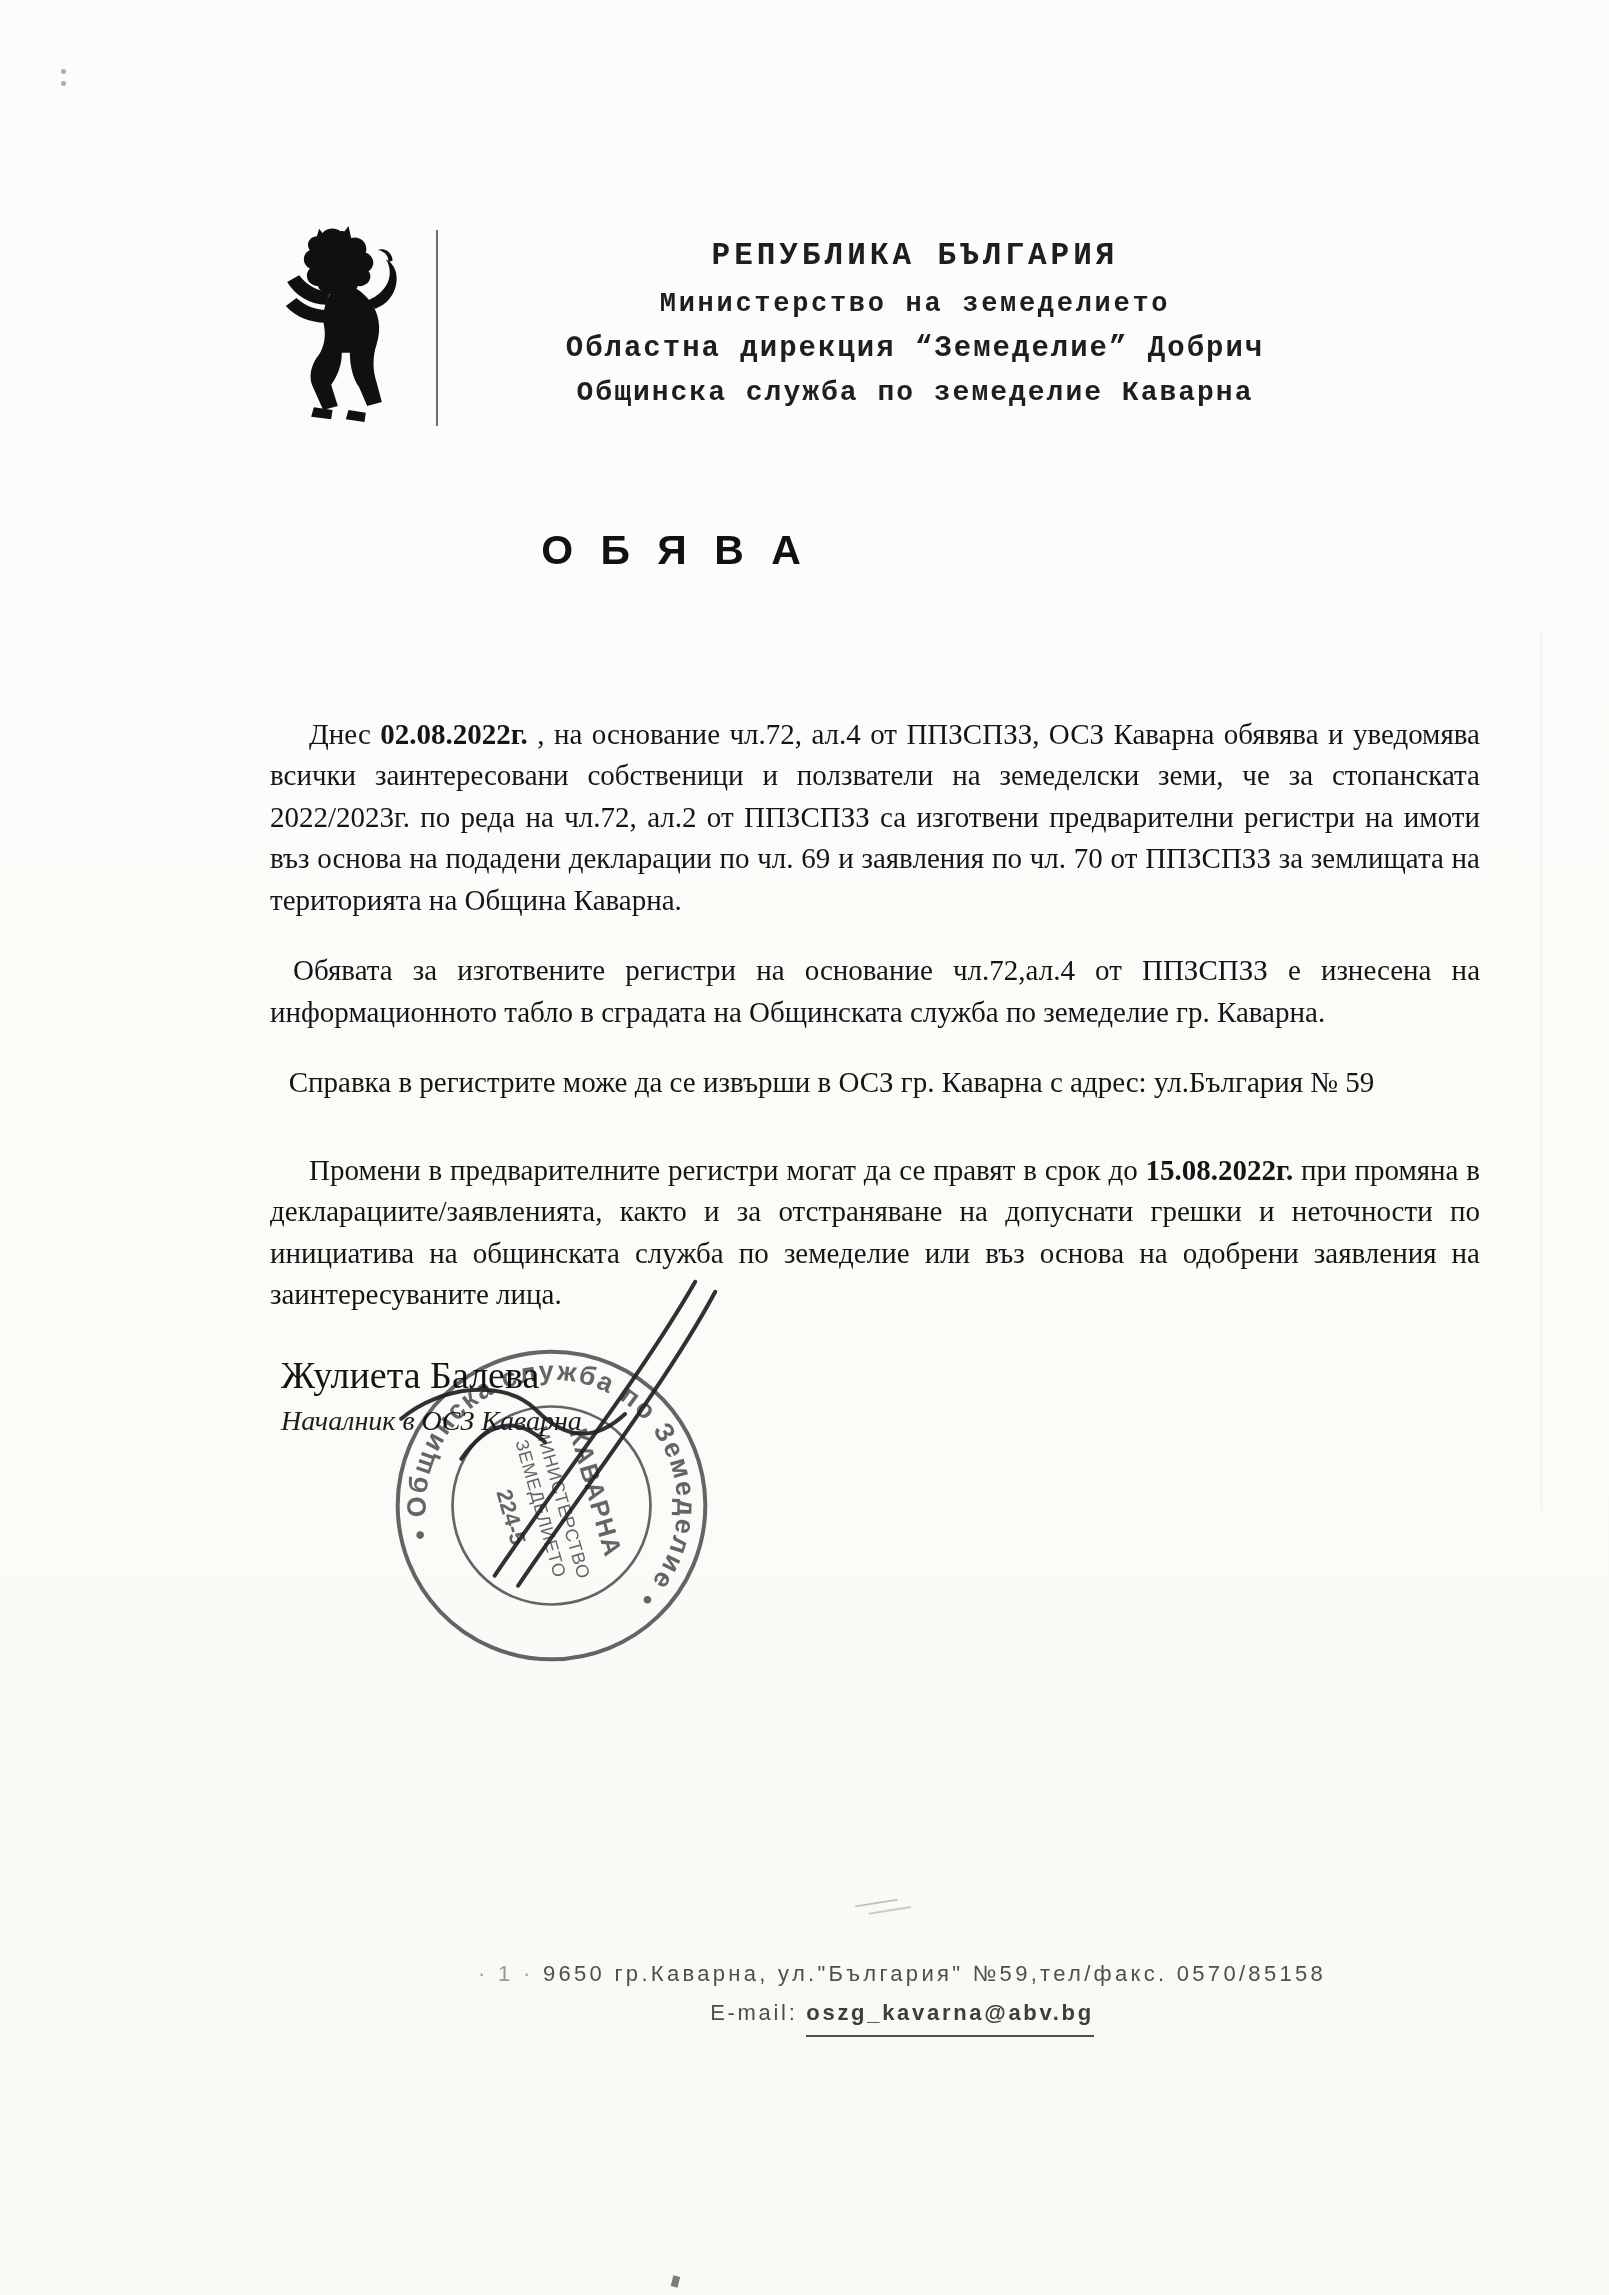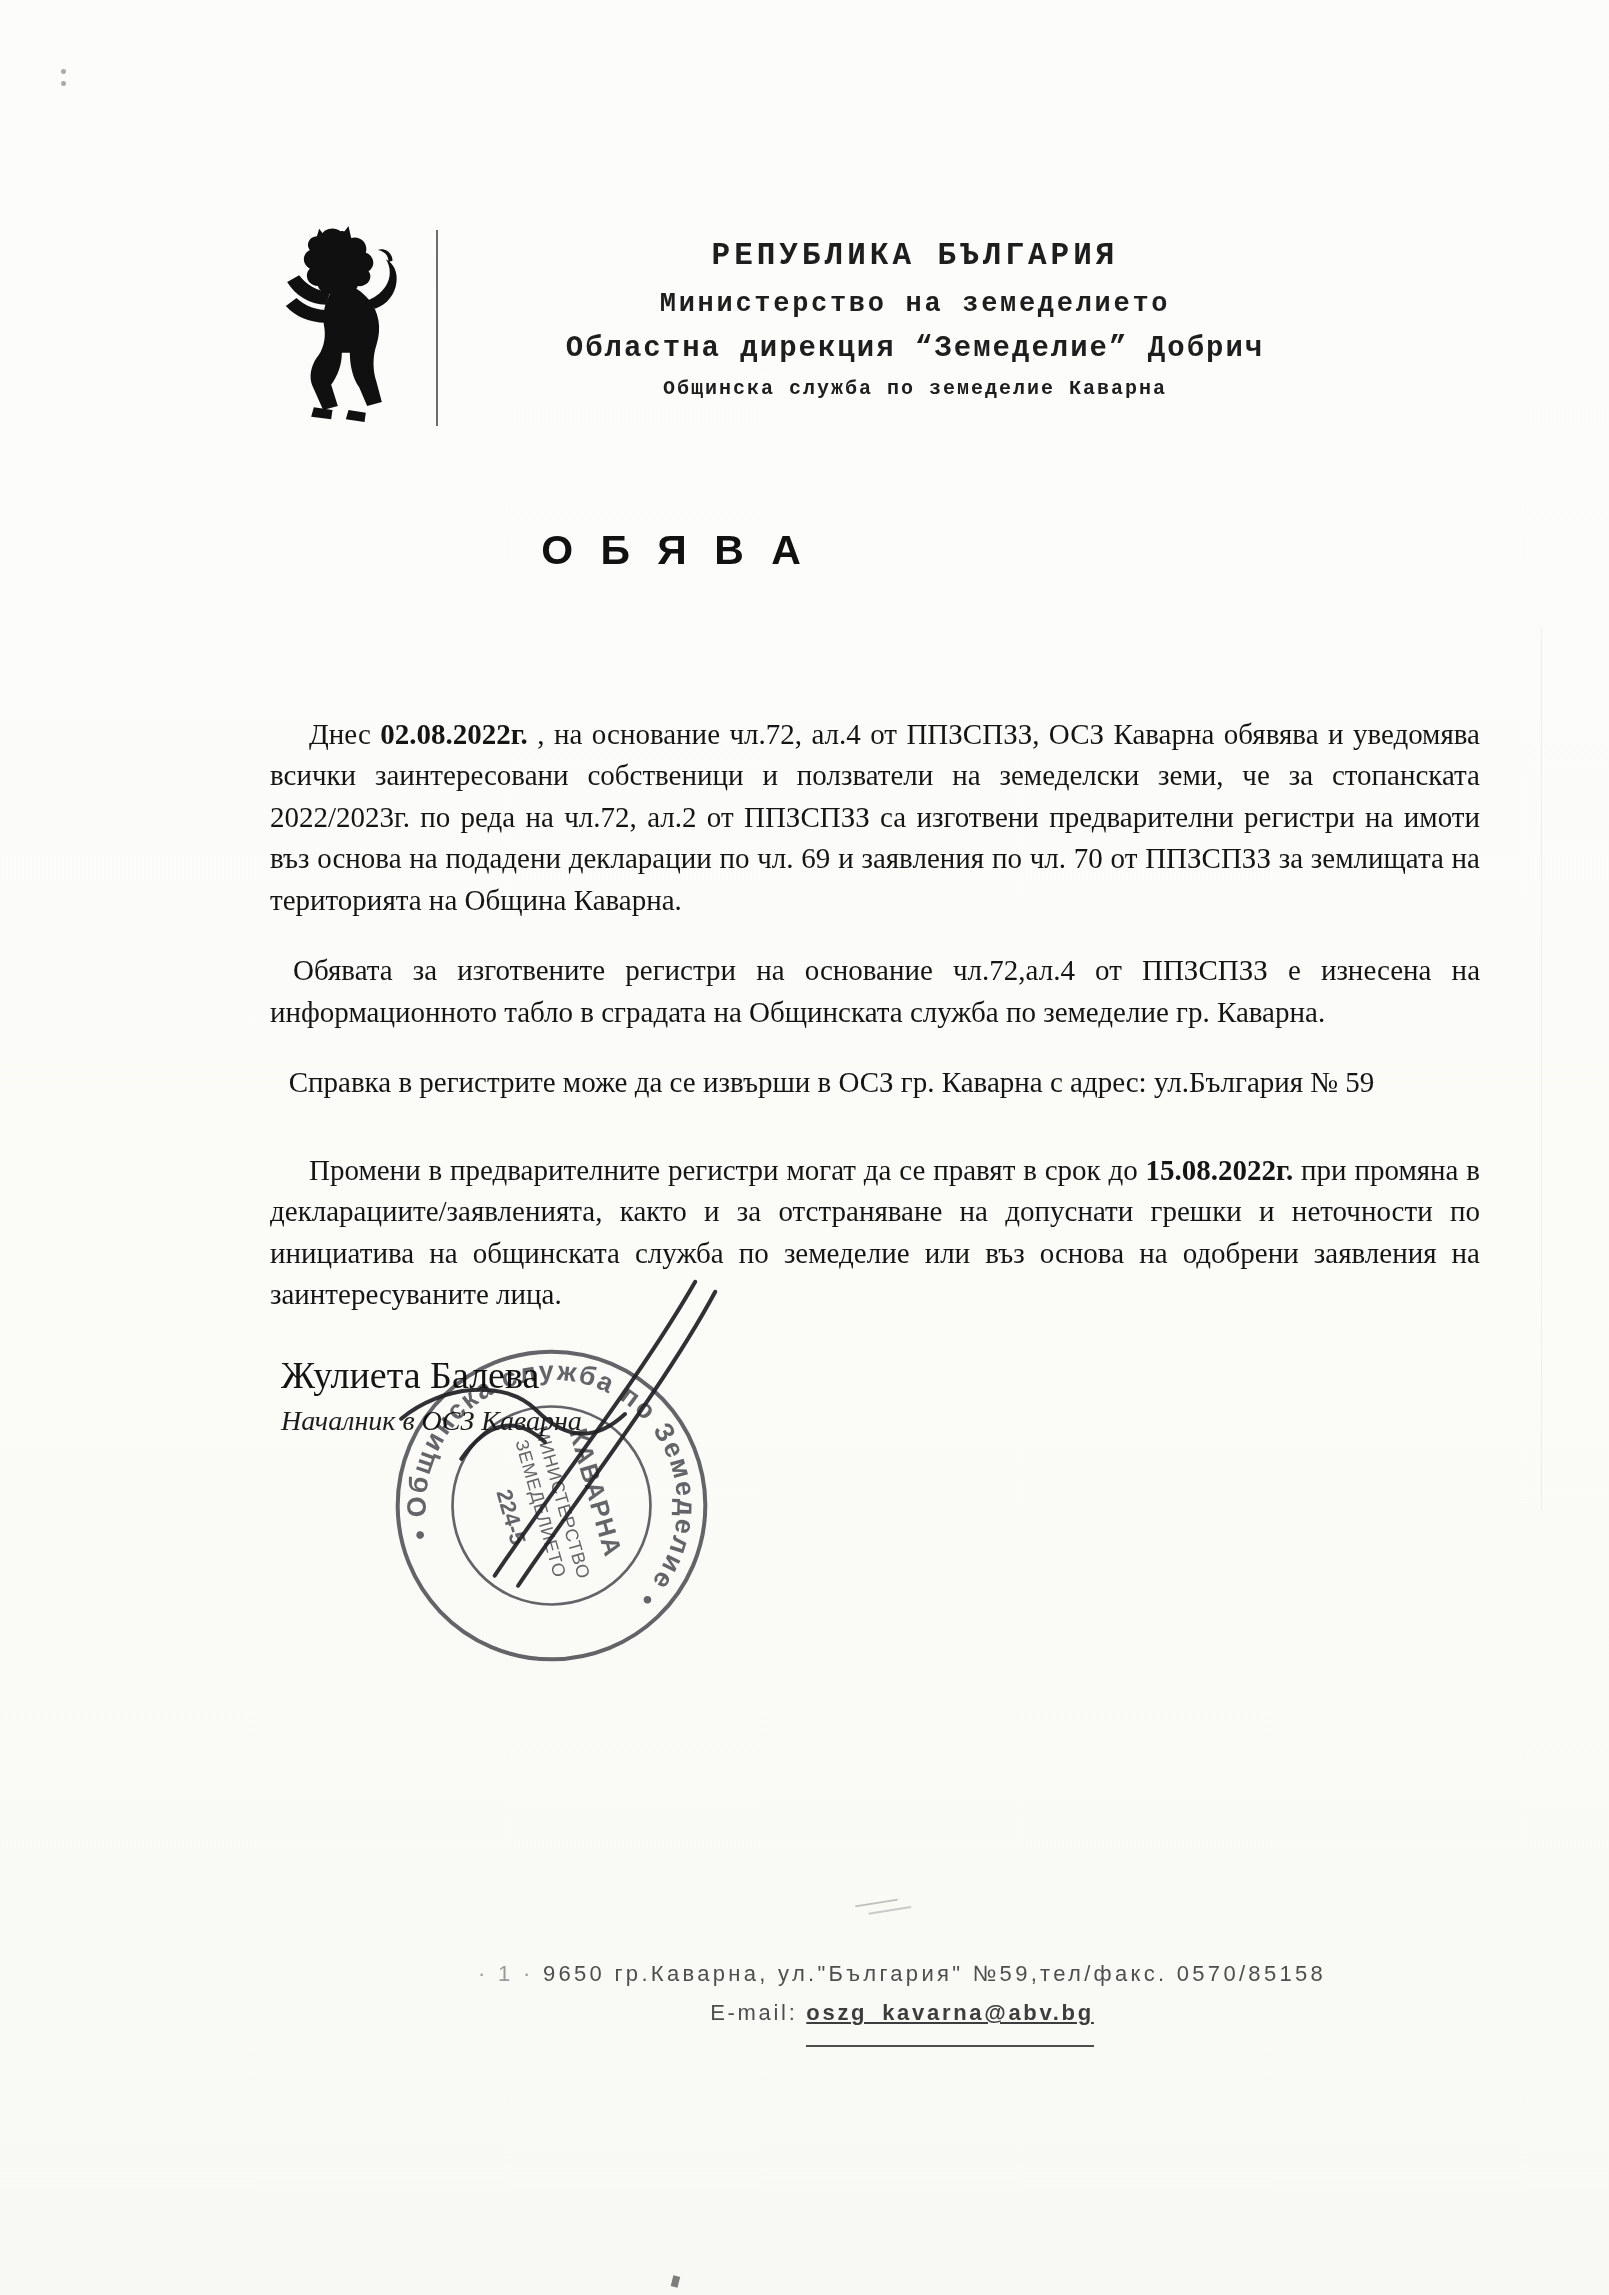--- a/index.html
+++ b/index.html
@@ -32,21 +32,21 @@
     left: 347px; top: 238px;
     width: 1136px;
     text-align: center;
     font-family: Liberation Mono, monospace;
     font-weight: bold;
     color: #1e1e1e;
   }
   .lh1 { font-size: 31px; letter-spacing: 4px; margin-bottom: 16px; }
   .lh2 { font-size: 27px; letter-spacing: 2.7px; margin-bottom: 13.4px; }
   .lh3 { font-size: 29px; letter-spacing: 2px; margin-bottom: 12px; }
-  .lh4 { font-size: 20px; letter-spacing: 2px; }
+  .lh4 { font-size: 28px; letter-spacing: 2px; }
 
   
   .doc-title {
     position: absolute;
     top: 527px; left: 0;
     width: 1350px;
     text-align: center;
     font-family: "Liberation Sans", sans-serif;
     font-weight: bold;
     font-size: 41px;
@@ -114,22 +114,21 @@
     font-family: "Liberation Sans", sans-serif;
     color: #4e4e4e;
   }
   .footer-line1 { font-size: 22px; letter-spacing: 3.3px; }
   .footer-marks { color: #9a9a9a; margin-right: 9.4px; }
   .footer-line2 { margin-top: 13.4px; font-size: 22px; letter-spacing: 2.7px; }
   .email {
     font-weight: bold;
     color: #3d3d3d;
     border-bottom: 2px solid #4e4e4e;
-    padding-bottom: 20px;
-    text-decoration: underline;
+    padding-bottom: 10px;
   }
 
   
   .artifact { position: absolute; }
   .artifact-colon {
     left: 61px; top: 69px;
     width: 4.7px; height: 4.7px; border-radius: 50%;
     background: #8a8a8a; box-shadow: 0 12px 0 #8a8a8a;
     opacity: 0.7;
   }

